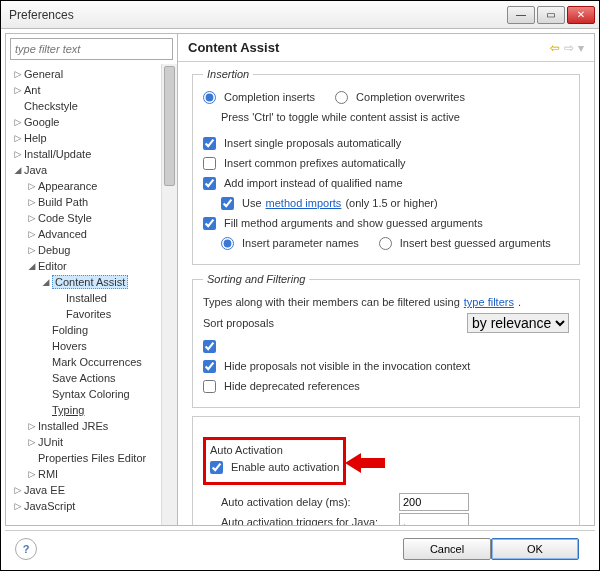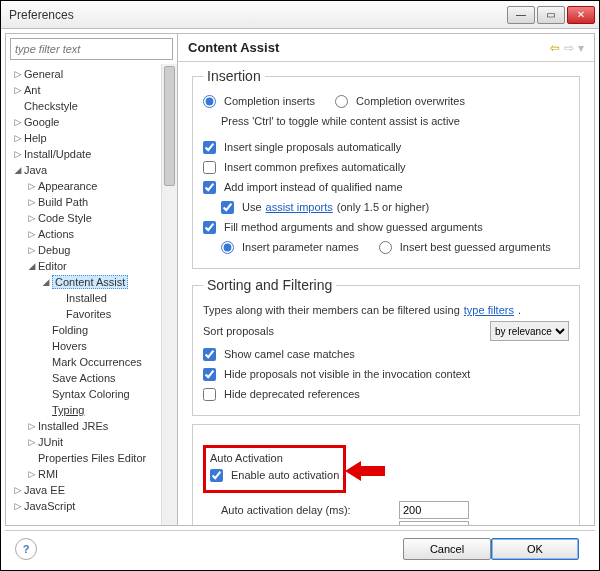--- a/index.html
+++ b/index.html
@@ -22,27 +22,27 @@
   .tree-item .arrow { width:12px; text-align:center; color:#666; font-size:9px;}
   .tree-item.selected span.label { background:#cde8ff; border:1px dotted #4a90d9; padding:0 2px;}
   .content { flex:1; display:flex; flex-direction:column; background:#fff; }
   .content-head { display:flex; align-items:center; padding:6px 10px; border-bottom:1px solid #ccc;}
   .content-head h1 { font-size:13px; font-weight:bold; margin:0; flex:1; }
   .head-icons { display:flex; gap:4px; align-items:center;}
   .head-icons span { font-size:12px; color:#caa200;}
   .head-icons span.grey{ color:#bbb;}
   .content-body { flex:1; overflow:auto; padding:6px 14px 6px 14px; font-size:11px; color:#333; }
   fieldset.group { border:1px solid #ccc; padding:6px 10px 10px 10px; margin:0 0 8px 0; }
-  fieldset.group > legend { padding:0 4px; color:#333; font-size:14px;}
+  fieldset.group > legend { padding:0 4px; color:#333; font-size:11px;font-style:italic;}
   .row { display:flex; align-items:center; gap:4px; margin:2px 0; min-height:18px;}
   .row.indent { margin-left:18px;}
   input[type=checkbox],input[type=radio]{ margin:0 4px 0 0; accent-color:#3a78d6;}
   .link { color:#1a5fc4; text-decoration:underline; }
   .sort-row { display:flex; align-items:center; justify-content:space-between; margin:2px 0 4px 0;}
-  select { font-size:10px; border:1px solid #aaa; height:20px;}
+  select { font-size:14px; border:1px solid #aaa; height:20px;}
   .highlight-box { border:3px solid #e00000; padding:4px; margin:4px 0 6px 0; position:relative; display:inline-block;}
   .arrow-callout { position:absolute; right:-46px; top:10px; }
   .arrow-callout svg { display:block;}
   .form-row { display:flex; align-items:center; margin:2px 0; gap:6px;}
   .form-row label { width:190px; padding-left:18px;}
   .form-row input[type=text]{ width:70px; height:18px; font-size:11px; border:1px solid #aaa; padding:1px 3px;}
   button.std { min-width:88px; height:22px; font-size:11px; background:linear-gradient(#fdfdfd,#e3e3e3); border:1px solid #8a8a8a; border-radius:2px;}
   button.primary { border:1px solid #2f72c7; box-shadow:0 0 0 1px #8bb8ef inset;}
   .footer { height:36px; display:flex; align-items:center; padding:0 10px; border-top:1px solid #ccc; margin:4px 4px 4px 4px;}
   .footer .help { width:22px;height:22px;border:1px solid #aaa;border-radius:11px; display:flex;align-items:center;justify-content:center;color:#4679b6;font-weight:bold;}
@@ -103,21 +103,21 @@
             <div class="tree-item" style="padding-left: 18px;">
               <span class="arrow">▷</span>
               <span class="label">Build Path</span>
             </div>
             <div class="tree-item" style="padding-left: 18px;">
               <span class="arrow">▷</span>
               <span class="label">Code Style</span>
             </div>
             <div class="tree-item" style="padding-left: 18px;">
               <span class="arrow">▷</span>
-              <span class="label">Actions</span>
+              <span class="label">Advanced</span>
             </div>
             <div class="tree-item" style="padding-left: 18px;">
               <span class="arrow">▷</span>
               <span class="label">Debug</span>
             </div>
             <div class="tree-item" style="padding-left: 18px;">
               <span class="arrow">◢</span>
               <span class="label">Editor</span>
             </div>
             <div class="tree-item selected" style="padding-left: 32px;">
@@ -219,21 +219,21 @@
               <input type="checkbox" style="">
               <span>Insert common prefixes automatically</span>
             </div>
             <div class="row">
               <input type="checkbox" checked="" style="">
               <span>Add import instead of qualified name</span>
             </div>
             <div class="row indent">
               <input type="checkbox" checked="" style="">
               <span>Use </span>
-              <a href="#" class="link">assist imports</a>
+              <a href="#" class="link">method imports</a>
               <span> (only 1.5 or higher)</span>
             </div>
             <div class="row">
               <input type="checkbox" checked="" style="">
               <span>Fill method arguments and show guessed arguments</span>
             </div>
             <div class="row indent">
               <input type="radio" name="fm" checked="" style="">
               <span>Insert parameter names</span>
               <span style="width:12px"></span>
@@ -248,21 +248,20 @@
               <span>Types along with their members can be filtered using </span>
               <a href="#" class="link">type filters</a>
                 <span>.</span>
             </div>
             <div class="sort-row">
               <span>Sort proposals</span>
               <select><option>by relevance</option></select>
             </div>
             <div class="row">
               <input type="checkbox" checked="" style="">
-              <span>Show camel case matches</span>
             </div>
             <div class="row">
               <input type="checkbox" checked="" style="">
               <span>Hide proposals not visible in the invocation context</span>
             </div>
             <div class="row">
               <input type="checkbox" style="">
               <span>Hide deprecated references</span>
             </div>
           </fieldset>

